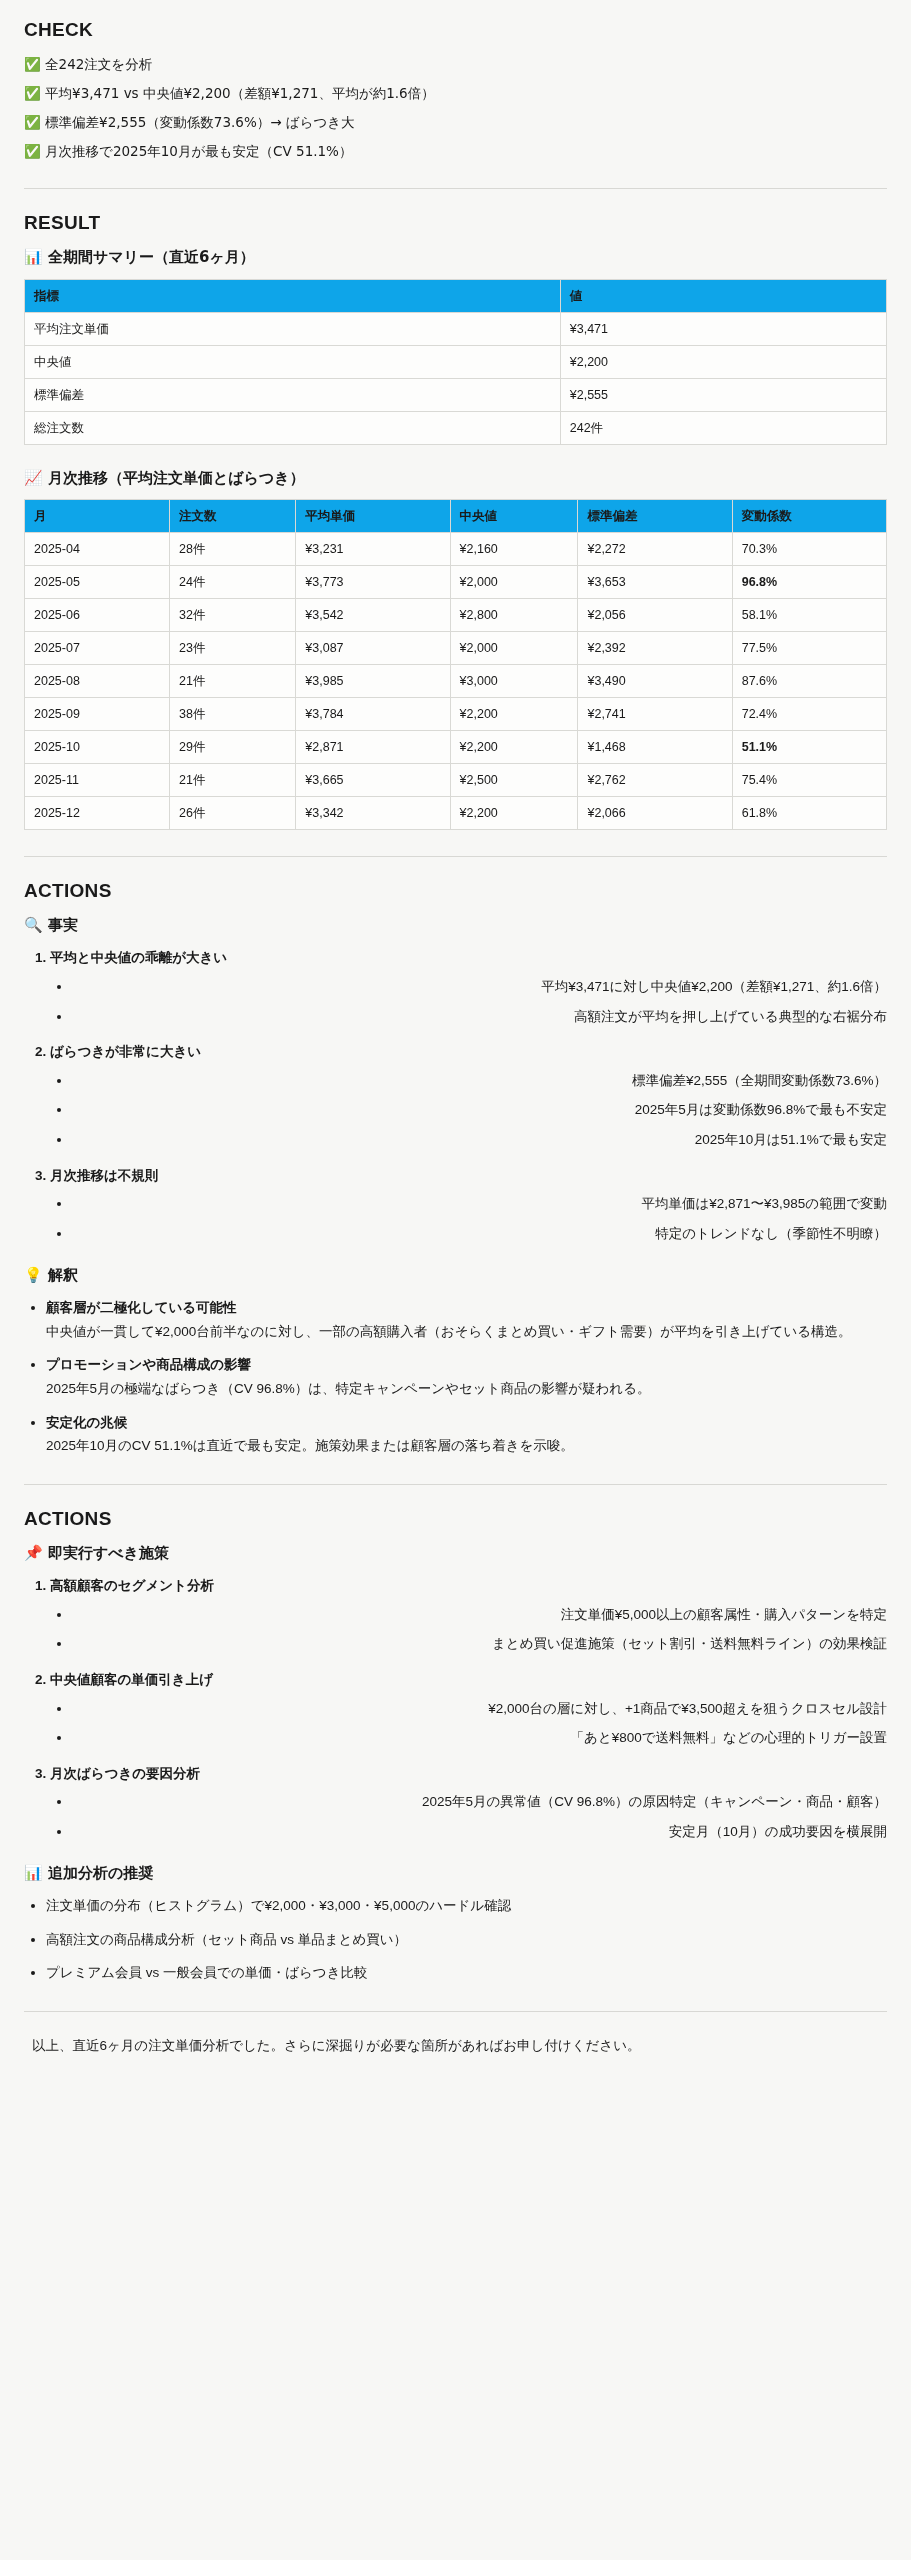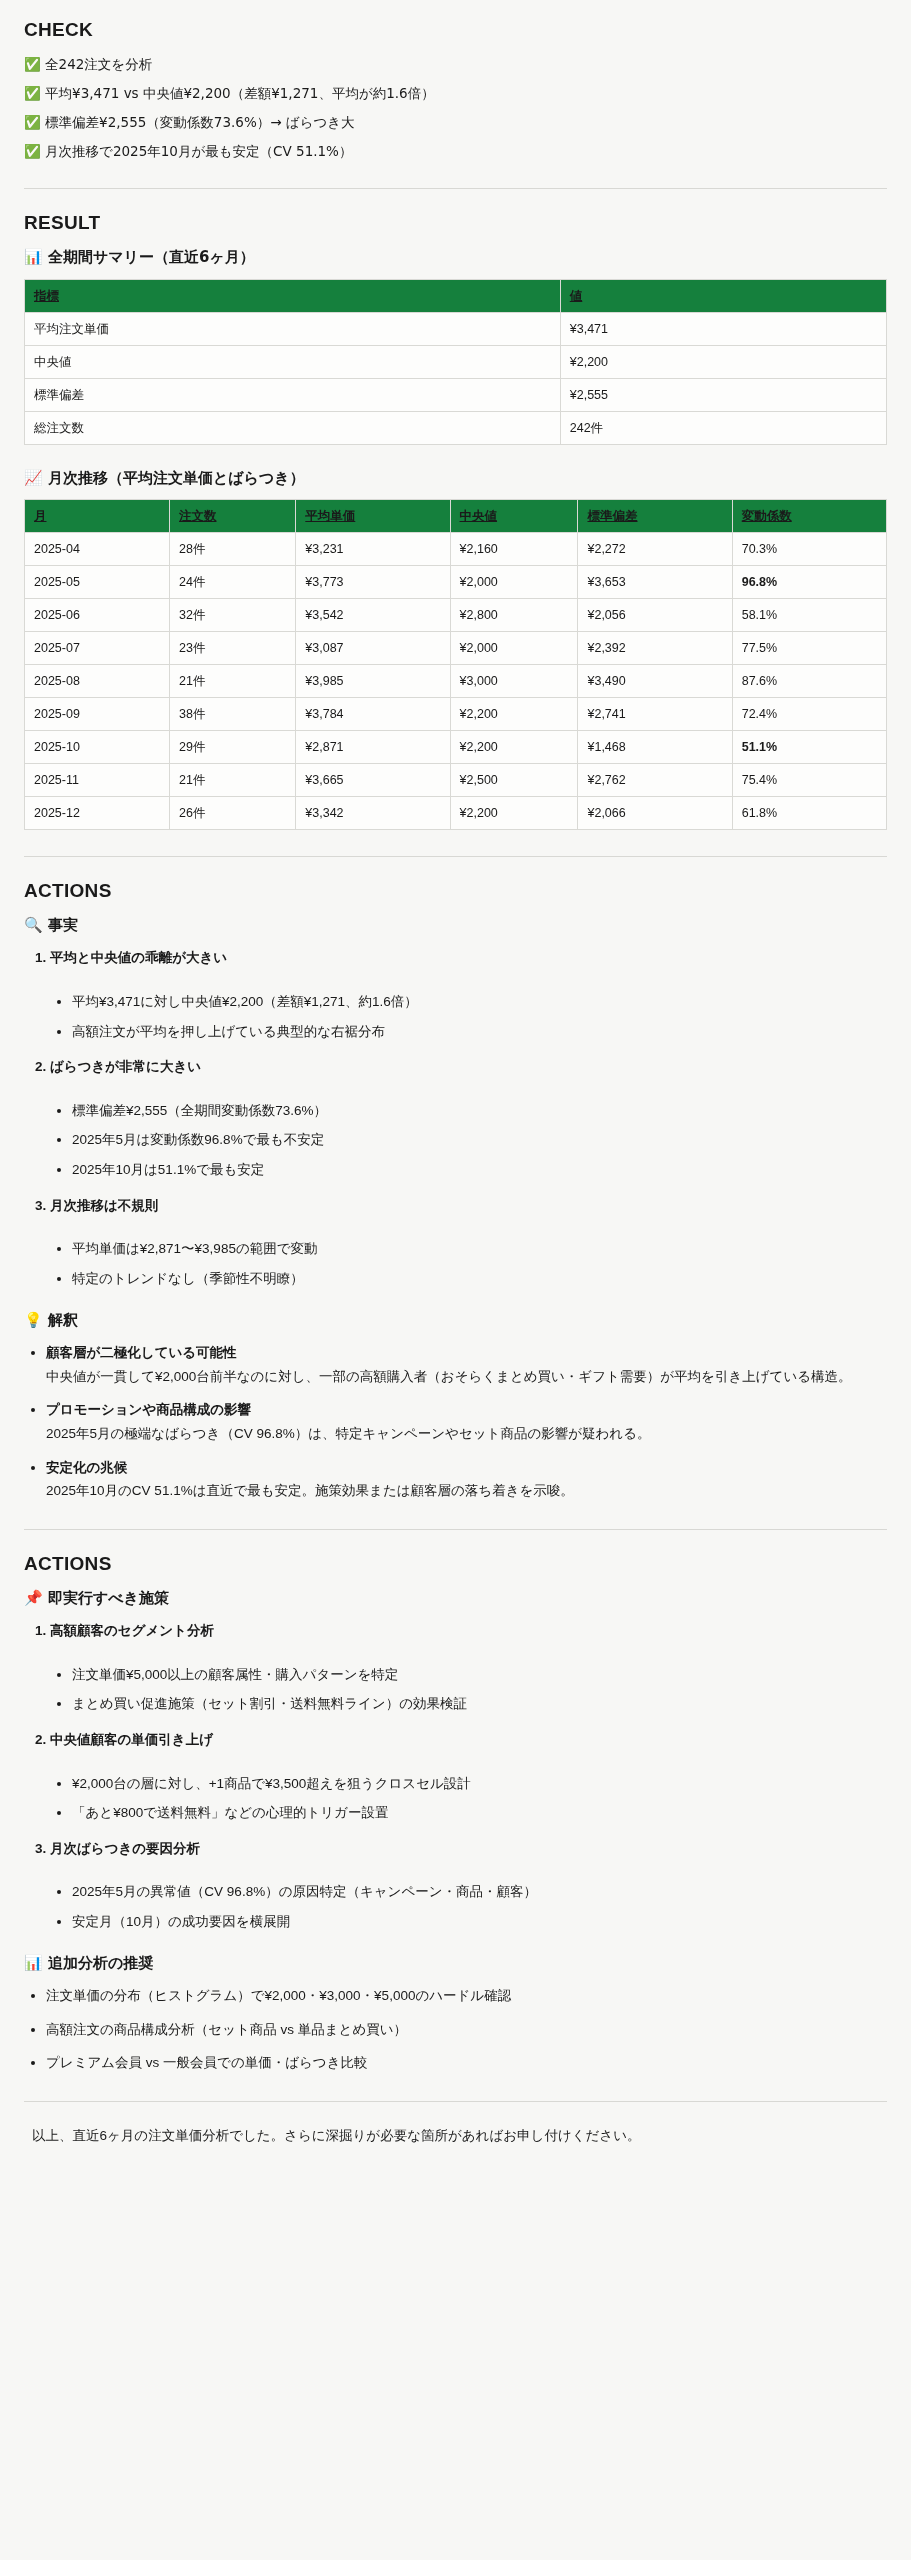--- a/index.html
+++ b/index.html
@@ -53,39 +53,39 @@
     background: #fff;
   }
   th, td {
     border: 1px solid #d9d9d5;
     padding: 6px 9px;
     text-align: left;
     line-height: 1.6;
     vertical-align: middle;
   }
   th {
-    background: #15803d;
-    font-weight: bold;
-    text-decoration: underline;
+    background: #0ea5e9;
+    font-weight: bold;
   }
   td { background: #fdfdfc; }
   td.bold { font-weight: bold; }
   ol.num {
     margin: 0 0 4px 0;
     padding-left: 26px;
   }
   ol.num > li {
     font-weight: bold;
     margin-bottom: 2px;
   }
   ol.num > li > ul {
     font-weight: normal;
-    margin: 20px 0 12px 0;
+    margin: 5px 0 12px 0;
     padding-left: 22px;
     list-style-type: disc;
+    text-align: right;
   }
   ol.num > li > ul > li { margin-bottom: 6px; }
   ul.bullets {
     margin: 0 0 4px 0;
     padding-left: 22px;
     list-style-type: disc;
   }
   ul.bullets > li { margin-bottom: 10px; margin-top: 8px; }
   ul.bullets > li .term {
     font-weight: bold;

